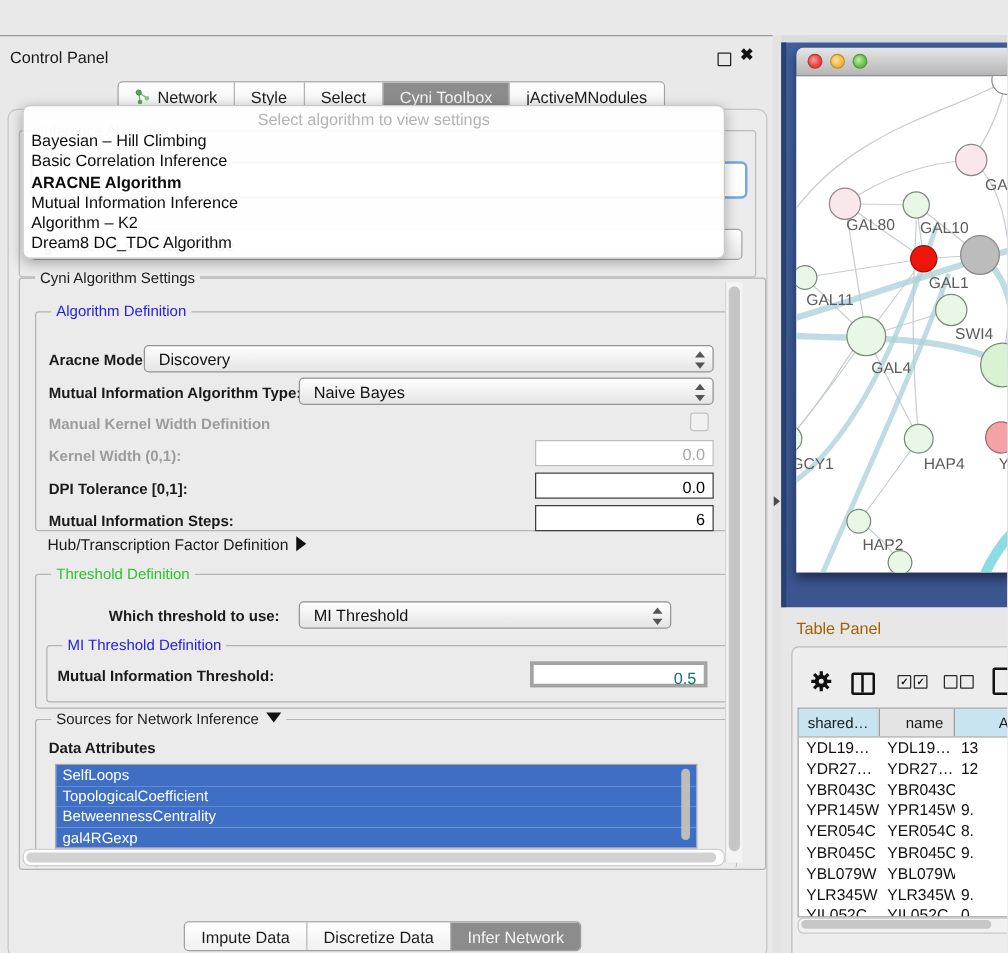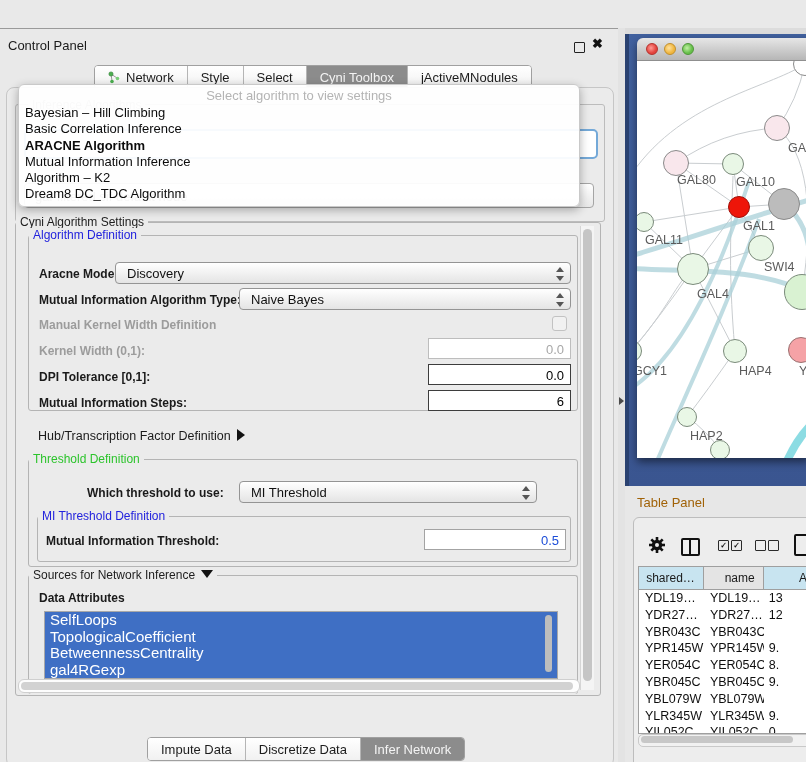--- a/index.html
+++ b/index.html
@@ -39,50 +39,50 @@
   
   #algo-popup{left:18px;top:55px;width:560px;height:121px;background:rgba(255,255,255,0.94);
               border:1px solid #c9c9c9;border-radius:6px;z-index:6;
               box-shadow:0 3px 10px rgba(0,0,0,0.30);}
   #algo-placeholder{left:0;top:3px;width:100%;text-align:center;font-size:13px;color:#b4b4b4;}
   #algo-items{left:0;top:20px;width:100%;}
   .algo-item{height:16.3px;line-height:16.3px;padding-left:6px;font-size:13px;color:#0c0c0c;white-space:nowrap;}
   .algo-item.sel{font-weight:bold;}
 
   
-  .groupbox{position:absolute;border:1px solid #b4b4b4;border-radius:3px;}
+  .groupbox{position:absolute;border:1px solid #b4b4b4;border-radius:3px;padding-left:12px;}
   .grouplabel{position:absolute;top:-8px;padding:0 4px;background:#ebebeb;font-size:12px;white-space:nowrap;}
   .gl-black{color:#1d1d1d;} .gl-blue{color:#2222dd;} .gl-green{color:#2cc42c;}
   #settings-box{left:8px;top:134px;width:584px;height:472px;}
 
   .flabel{position:absolute;font-size:12px;font-weight:bold;color:#1a1a1a;white-space:nowrap;}
   .flabel.disabled{color:#9c9c9c;}
   .combo{position:absolute;height:22px;border:1px solid #949494;border-radius:4px;
          background:linear-gradient(#ffffff,#e4e4e4);box-sizing:border-box;}
   .combo .cv{position:absolute;left:11px;top:3px;font-size:13px;color:#111;}
   .stepper{position:absolute;right:6px;top:4px;width:9px;height:14px;}
   .stepper:before,.stepper:after{content:"";position:absolute;left:1px;border-left:4px solid transparent;
          border-right:4px solid transparent;}
   .stepper:before{top:0;border-bottom:5px solid #555;}
   .stepper:after{bottom:0;border-top:5px solid #555;}
   .tfield{position:absolute;height:21px;background:#fff;box-sizing:border-box;
           font-size:13px;text-align:right;padding:3px 6px 0 0;}
   .tfield.dark{border:1.5px solid #3d3d3d;color:#000;}
   .tfield.dis{border:1px solid #bdbdbd;color:#a8a8a8;}
-  .tfield.mid{border:1px solid #a3a3a3;color:#1d4ed8;}
+  .tfield.mid{border:3px solid #a3a3a3;color:#0f766e;}
   #kernel-check{left:523px;top:80px;width:13px;height:13px;border:1px solid #c2c2c2;
                 border-radius:3px;background:#f1f1f1;}
   .arrow-right{display:inline-block;width:0;height:0;border-top:6px solid transparent;
                border-bottom:6px solid transparent;border-left:8px solid #111;vertical-align:-1px;margin-left:6px;}
   .arrow-down{display:inline-block;width:0;height:0;border-left:6px solid transparent;
               border-right:6px solid transparent;border-top:8px solid #111;vertical-align:1px;margin-left:6px;}
 
   
   #attr-list{left:28px;top:388px;width:512px;height:66px;background:#fff;border:1px solid #a8a8a8;}
-  .attr-item{height:16.5px;line-height:16.5px;padding-left:5px;font-size:15px;color:#fff;
+  .attr-item{height:16.5px;line-height:16.5px;padding-left:5px;font-size:12px;color:#fff;
              background:#3f6fc4;white-space:nowrap;}
   #attr-vscroll{left:500px;top:3px;width:7px;height:57px;background:#bdbdbd;border-radius:4px;}
 
   
   #settings-vscroll-track{left:564px;top:3px;width:13px;height:464px;background:#f4f4f4;
                           border-left:1px solid #d5d5d5;}
   #settings-vscroll-thumb{left:2px;top:3px;width:9px;height:452px;background:#c5c5c5;border-radius:5px;}
   #settings-hscroll-track{left:2px;top:456px;width:560px;height:12px;background:#fdfdfd;
                           border:1px solid #cfcfcf;border-radius:6px;}
   #settings-hscroll-thumb{left:2px;top:1.5px;width:552px;height:8px;background:#d2d2d2;border-radius:4px;}
@@ -185,21 +185,21 @@
 
       <div class="abs" id="ghost-group">
         <div class="abs" id="ghost-group-label">Inference Algorithms</div>
         <div class="abs" id="ghost-combo-alg"></div>
         <div class="abs" id="ghost-combo-net">gal-filtered sif default node</div>
       </div>
 
       <div class="groupbox" id="settings-box">
         <div class="grouplabel gl-black">Cyni Algorithm Settings</div>
 
-        <div class="groupbox" style="left:12px;top:12px;width:548px;height:174px;">
+        <div class="groupbox" style="left:12px;top:26px;width:548px;height:174px;">
           <div class="grouplabel gl-blue">Algorithm Definition</div>
 
           <div class="flabel" style="left:10px;top:31px;">Aracne Mode:</div>
           <div class="combo" style="left:86px;top:26px;width:456px;">
             <span class="cv">Discovery</span>
             <span class="stepper"></span>
           </div>
 
           <div class="flabel" style="left:10px;top:57px;">Mutual Information Algorithm Type:</div>
           <div class="combo" style="left:210px;top:52px;width:332px;">

